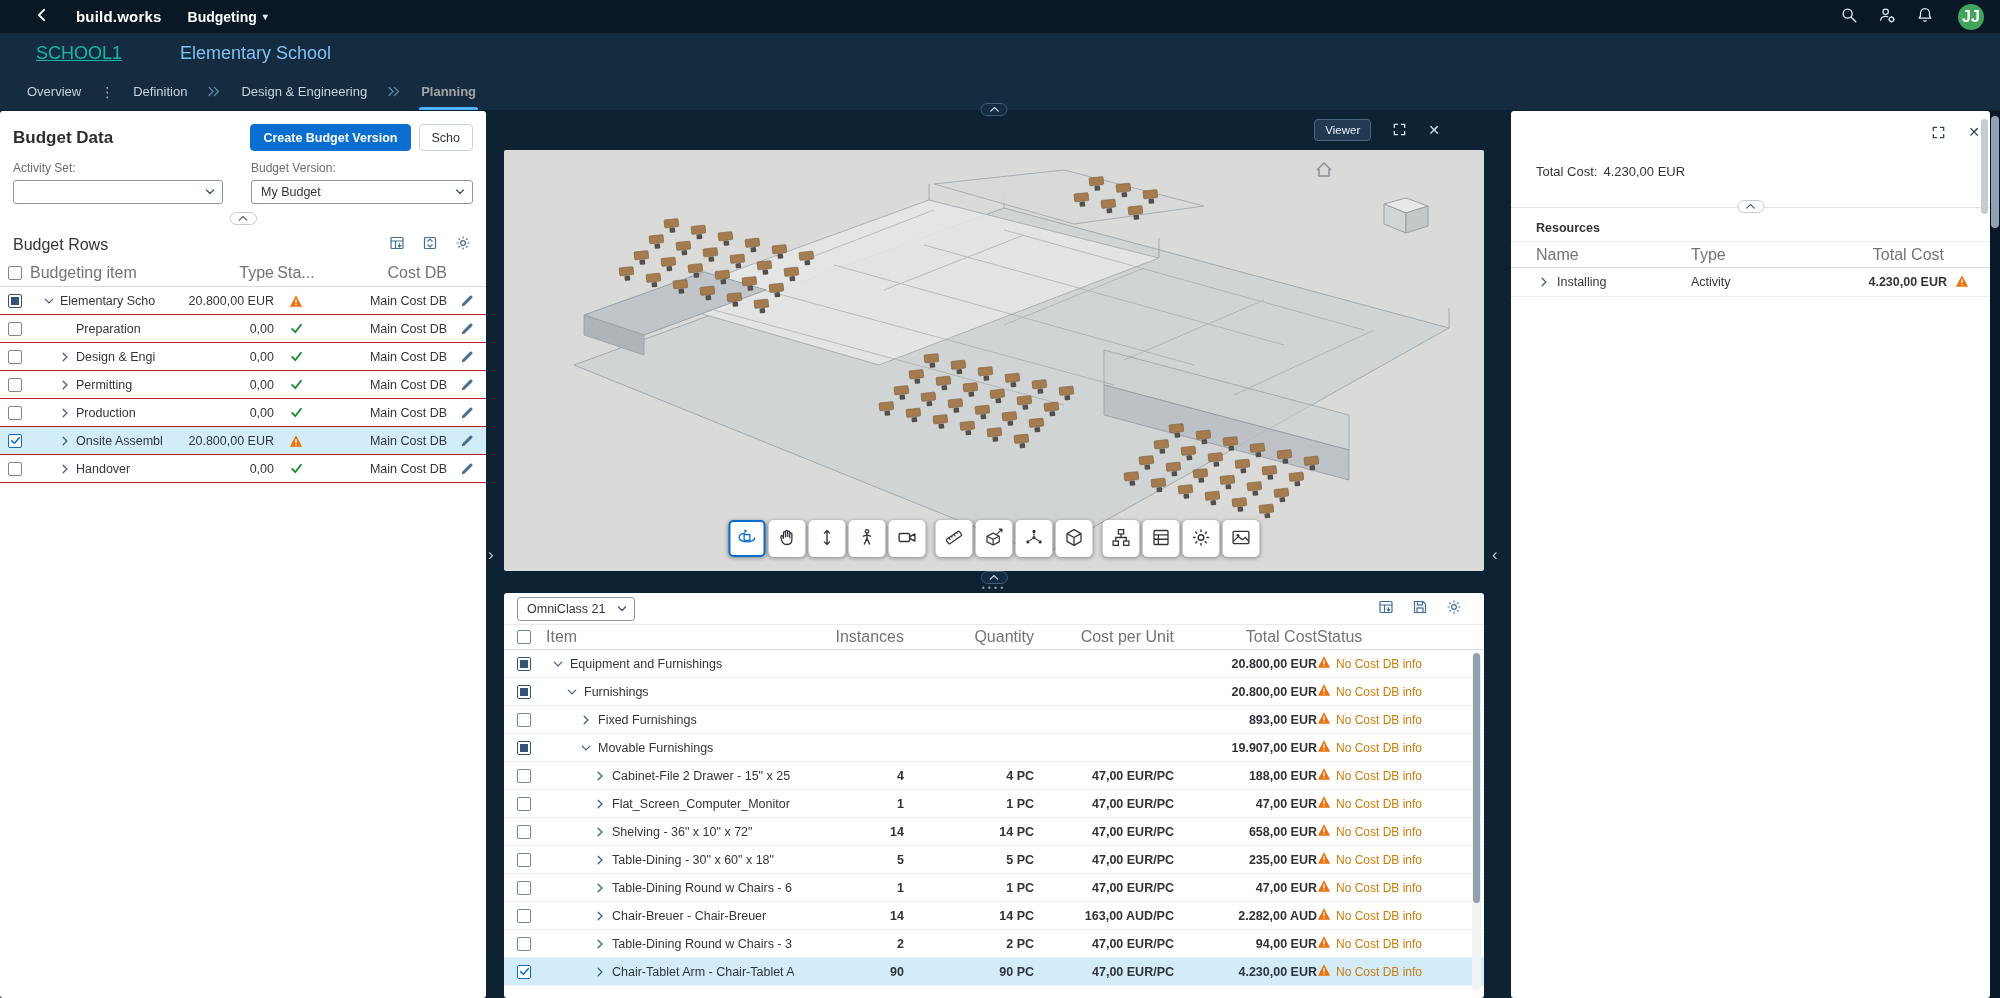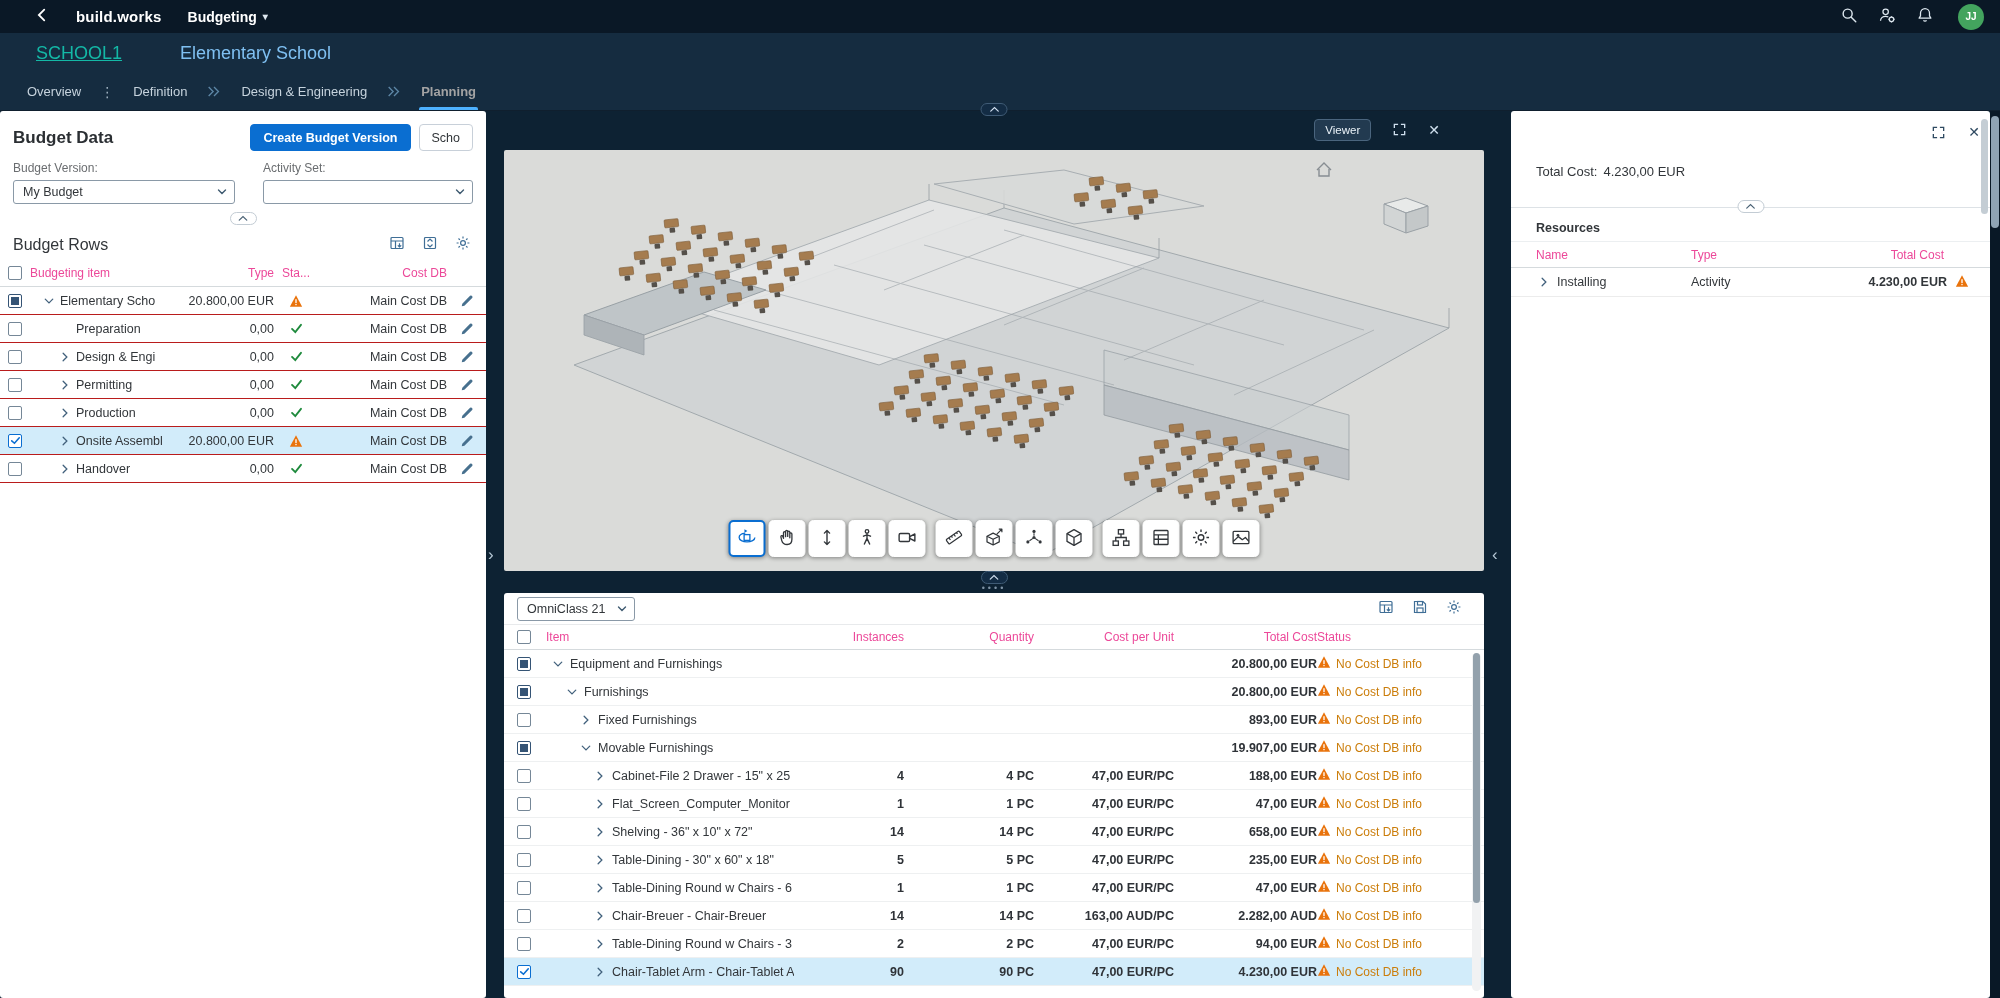--- a/index.html
+++ b/index.html
@@ -8,21 +8,21 @@
   .app{position:relative;width:2000px;height:998px;background:#0d2233;overflow:hidden}
 
   
   .topbar{position:absolute;top:0;left:0;width:2000px;height:33px;background:#0a1826;display:flex;align-items:center;padding:0 16px 0 30px;color:#fff}
   .tb-back{width:24px;height:24px;display:flex;align-items:center;justify-content:center;background:none;border:none;color:#fff;cursor:pointer}
   .brand{font-size:15px;font-weight:700;margin-left:22px;letter-spacing:.2px}
   .module{font-size:14px;font-weight:700;margin-left:26px;display:flex;align-items:center;gap:6px}
   .module .caret{font-size:10px;line-height:1;color:#dfe8f0}
   .tb-right{margin-left:auto;display:flex;align-items:center;gap:20px;color:#dde7ef}
   .tb-iconbtn{background:none;border:none;color:#dde7ef;display:flex;cursor:pointer;padding:0}
-  .avatar{width:26px;height:26px;border-radius:50%;background:#43a45e;color:#fff;font-size:10px;font-weight:700;display:flex;align-items:center;justify-content:center;margin-left:4px}
+  .avatar{width:26px;height:26px;border-radius:50%;background:#43a45e;color:#fff;font-size:16px;font-weight:700;display:flex;align-items:center;justify-content:center;margin-left:4px}
 
   
   .page-header{position:absolute;top:33px;left:0;width:2000px;height:40px;background:#152c40;display:flex;align-items:center;padding-left:36px;gap:58px}
   .proj-code{color:#14b8a6;font-size:18px}
   .proj-name{color:#7fc0f2;font-size:18px}
   .tabs{position:absolute;top:73px;left:0;width:2000px;height:38px;background:#152c40;display:flex;align-items:stretch;padding-left:25px;gap:17px;border-bottom:1px solid rgba(0,0,0,.28)}
   .tab{position:relative;display:flex;align-items:center;font-size:13px;color:#c6d3dd;background:none;border:none;cursor:pointer;padding:0 2px}
   .tab.active{color:#a3a3a3;font-weight:700}
   .tab.active:after{content:"";position:absolute;left:0;right:0;bottom:0;height:3px;background:#4db1ff;border-radius:2px 2px 0 0}
   .tab-sep{display:flex;align-items:center;color:#9fb1c0;font-size:14px}
@@ -34,21 +34,21 @@
   .pill.dark{background:#132c44;border-color:#3f5b75;color:#cfdded}
   .select{position:relative;height:24px;border:1px solid #8a99a7;border-radius:3px;background:#fff;display:flex;align-items:center;padding:0 24px 0 9px;font-size:12.5px;color:#32363a;cursor:pointer}
   .select .sel-caret{position:absolute;right:6px;top:5px}
   .cb{width:14px;height:14px;border:1px solid #758797;border-radius:2px;background:#fff;display:inline-flex;align-items:center;justify-content:center;flex:none;cursor:pointer}
   .cb.on{border-color:#0a6ed1}
   .cb.mixed{border-color:#355475}
   .cb-fill{width:8px;height:8px;background:#355475}
   .expander{width:17px;height:17px;display:inline-flex;align-items:center;justify-content:center;color:#42617c;flex:none;cursor:pointer;background:none;border:none;padding:0}
   .exp-sp{width:17px;flex:none;display:inline-block}
   .mini-btn{background:none;border:none;color:#3f6e96;display:flex;cursor:pointer;padding:0}
-  .hdr-txt{color:#ec4899;font-size:12px}
+  .hdr-txt{color:#737373;font-size:16px}
 
   
   .left-panel{left:0;top:111px;width:486px;height:887px}
   .bp-head{display:flex;align-items:center;padding:13px 13px 8px 13px}
   .bp-title{font-size:17px;font-weight:600;color:#2b2f33;flex:1}
   .btn-primary{height:27px;background:#0a6ed1;border:1px solid #0a6ed1;border-radius:4px;color:#fff;font-size:12.5px;font-weight:600;padding:0 12px;cursor:pointer}
   .btn-default{height:27px;background:#fff;border:1px solid #c8d0d9;border-radius:4px;color:#32363a;font-size:12.5px;padding:0 12px;margin-left:8px;cursor:pointer}
   .bp-filters{display:flex;padding:2px 13px 0 13px;gap:28px}
   .bp-field{display:flex;flex-direction:column;gap:5px}
   .bp-field label{font-size:12px;color:#6a6d70}
@@ -199,33 +199,33 @@
     <button class="tab active">Planning</button>
   </nav>
 
   <section class="panel left-panel">
     <div class="bp-head">
       <h2 class="bp-title">Budget Data</h2>
       <button class="btn-primary">Create Budget Version</button>
       <button class="btn-default">Scho</button>
     </div>
     <div class="bp-filters">
-      <div class="bp-field">
-        <label>Budget Version:</label>
+      <div class="bp-field small">
+        <label>Activity Set:</label>
         <div class="select">
-          <span>My Budget</span>
+          <span></span>
           <span class="sel-caret"><svg viewBox="0 0 12 12" width="12" height="12">
                 <path d="M2.5 4 6 7.5 9.5 4" fill="none" stroke="#3e5a70" stroke-width="1.4" stroke-linecap="round"></path>
               </svg></span>
         </div>
       </div>
-      <div class="bp-field small">
-        <label>Activity Set:</label>
+      <div class="bp-field">
+        <label>Budget Version:</label>
         <div class="select">
-          <span></span>
+          <span>My Budget</span>
           <span class="sel-caret"><svg viewBox="0 0 12 12" width="12" height="12">
                 <path d="M2.5 4 6 7.5 9.5 4" fill="none" stroke="#3e5a70" stroke-width="1.4" stroke-linecap="round"></path>
               </svg></span>
         </div>
       </div>
     </div>
     <div class="bp-collapse">
       <button class="pill">
           <svg viewBox="0 0 12 8" width="10" height="7">
             <path d="M1.5 6 6 1.8 10.5 6" fill="none" stroke="currentColor" stroke-width="1.5" stroke-linecap="round"></path>

